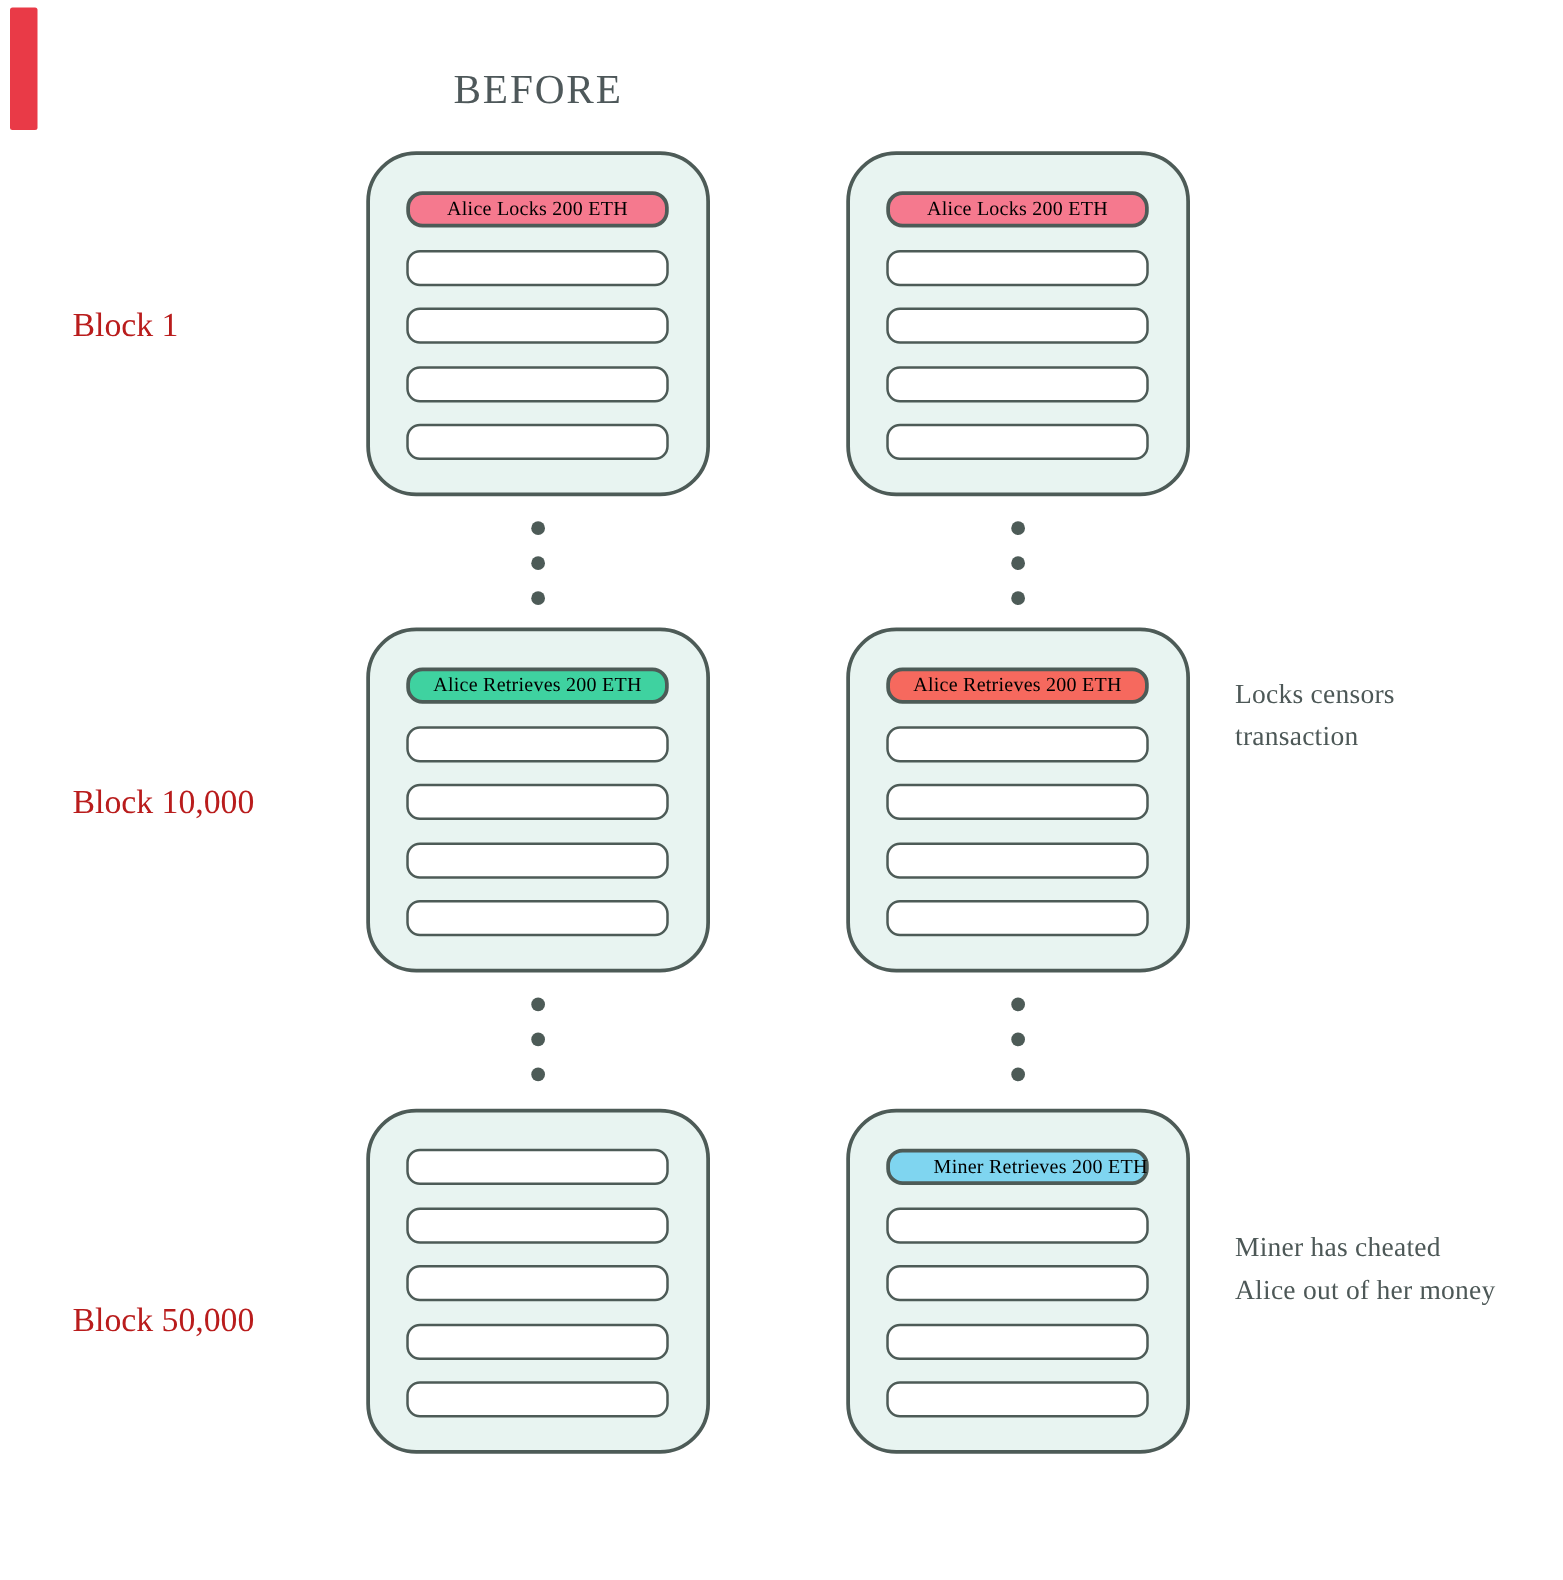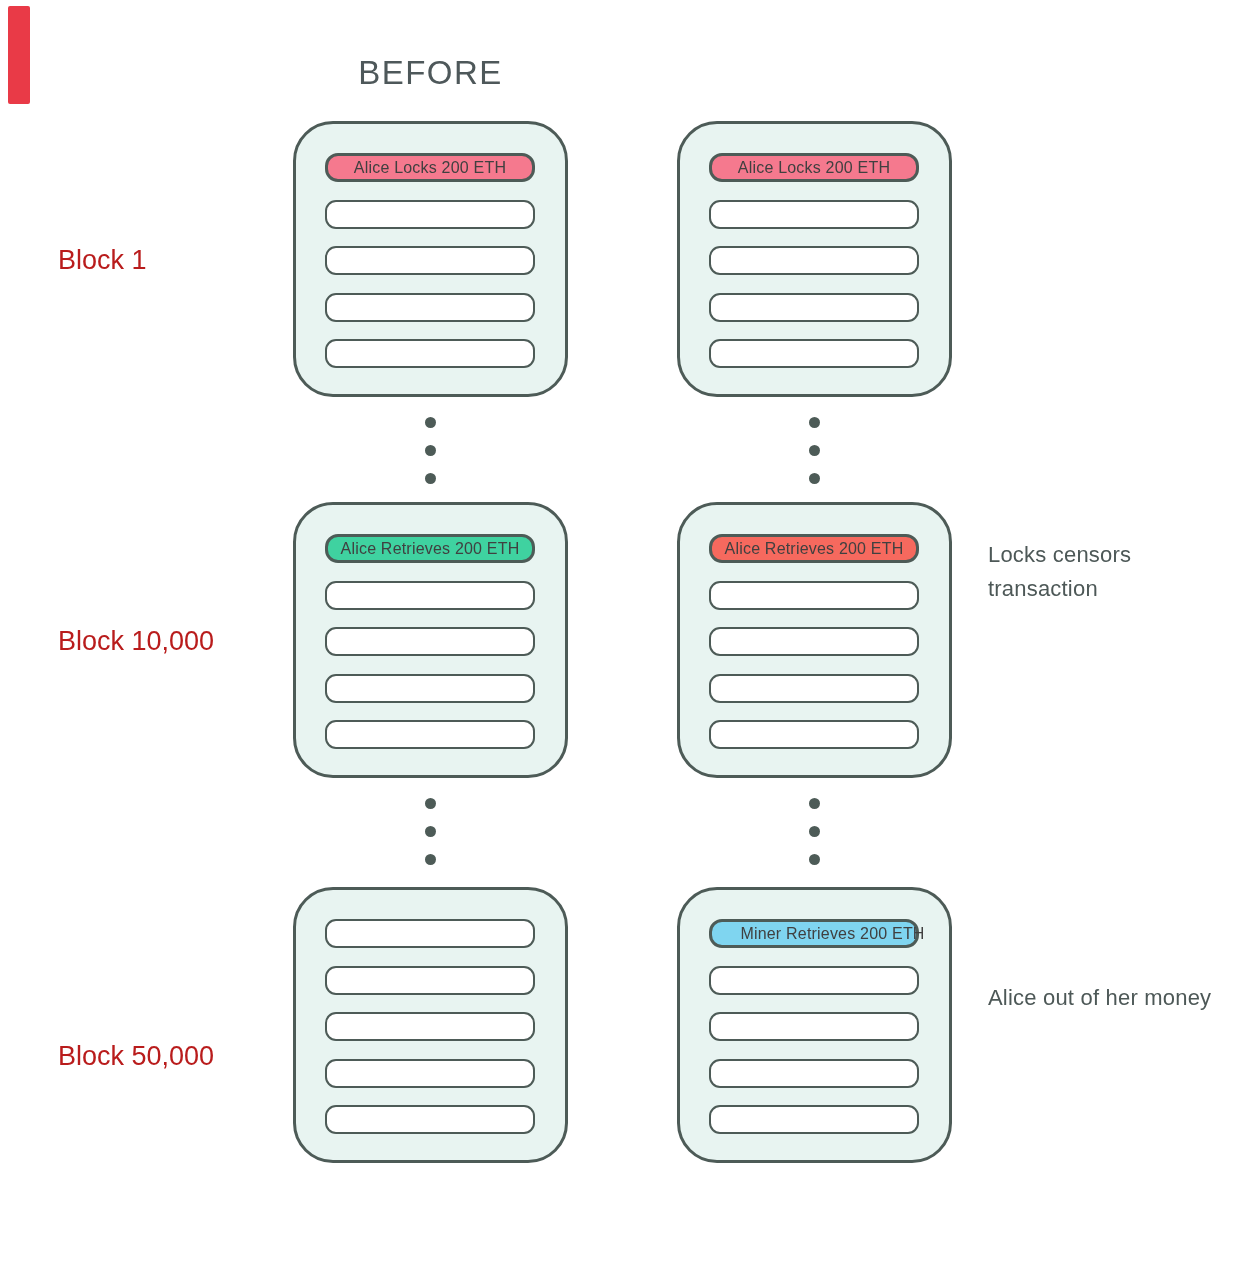--- a/index.html
+++ b/index.html
@@ -1,20 +1,20 @@
 <!DOCTYPE html>
 <html><head>
 <meta charset="utf-8">
 <style>
   html,body{margin:0;padding:0;background:#ffffff;}
   .canvas{
     position:relative;
     width:1250px;height:1264px;
     background:#ffffff;
-    font-family:Liberation Sans, sans-serif;
+    font-family:Liberation Serif, serif;
     overflow:hidden;
   }
   .marker{
     position:absolute;left:8px;top:6px;width:22px;height:98px;
     background:#e93a47;border-radius:2px;
   }
   .col-header{
     position:absolute;top:56px;width:275px;
     text-align:center;font-size:33px;font-weight:500;
     color:#4e585a;letter-spacing:1.5px;line-height:1;
@@ -43,21 +43,21 @@
   .b3-before{left:293px;top:887px;}
   .b3-after {left:677px;top:887px;}
   .tx-row{
     flex:none;height:29px;box-sizing:border-box;
     background:#ffffff;border:2.5px solid #4d5b57;border-radius:11px;
   }
   .badge{
     flex:none;height:29px;box-sizing:border-box;
     border:3px solid #4d5b57;border-radius:13px;
     display:flex;align-items:center;justify-content:center;
-    font-size:16px;font-weight:500;color:#404040;letter-spacing:0.2px;
+    font-size:16px;font-weight:500;color:#000000;letter-spacing:0.2px;
     white-space:nowrap;
   }
   .dots{
     position:absolute;display:flex;flex-direction:column;gap:17px;
   }
   .dots-g1-before{left:425px;top:417px;}
   .dots-g1-after {left:809px;top:417px;}
   .dots-g2-before{left:425px;top:798px;}
   .dots-g2-after {left:809px;top:798px;}
   .dot{width:11px;height:11px;border-radius:50%;background:#4d5b57;}
@@ -148,16 +148,17 @@
   </div>
   <div class="block b3-after">
     <div class="badge" style="background-color: rgb(127, 213, 240); padding-left: 37px;">Miner Retrieves 200 ETH</div>
     <div class="tx-row"></div>
     <div class="tx-row"></div>
     <div class="tx-row"></div>
     <div class="tx-row"></div>
   </div>
 
   <div class="note note-2">
+    <div>Miner has cheated</div>
     <div>Alice out of her money</div>
   </div>
 
 </div>
 
 </body></html>

